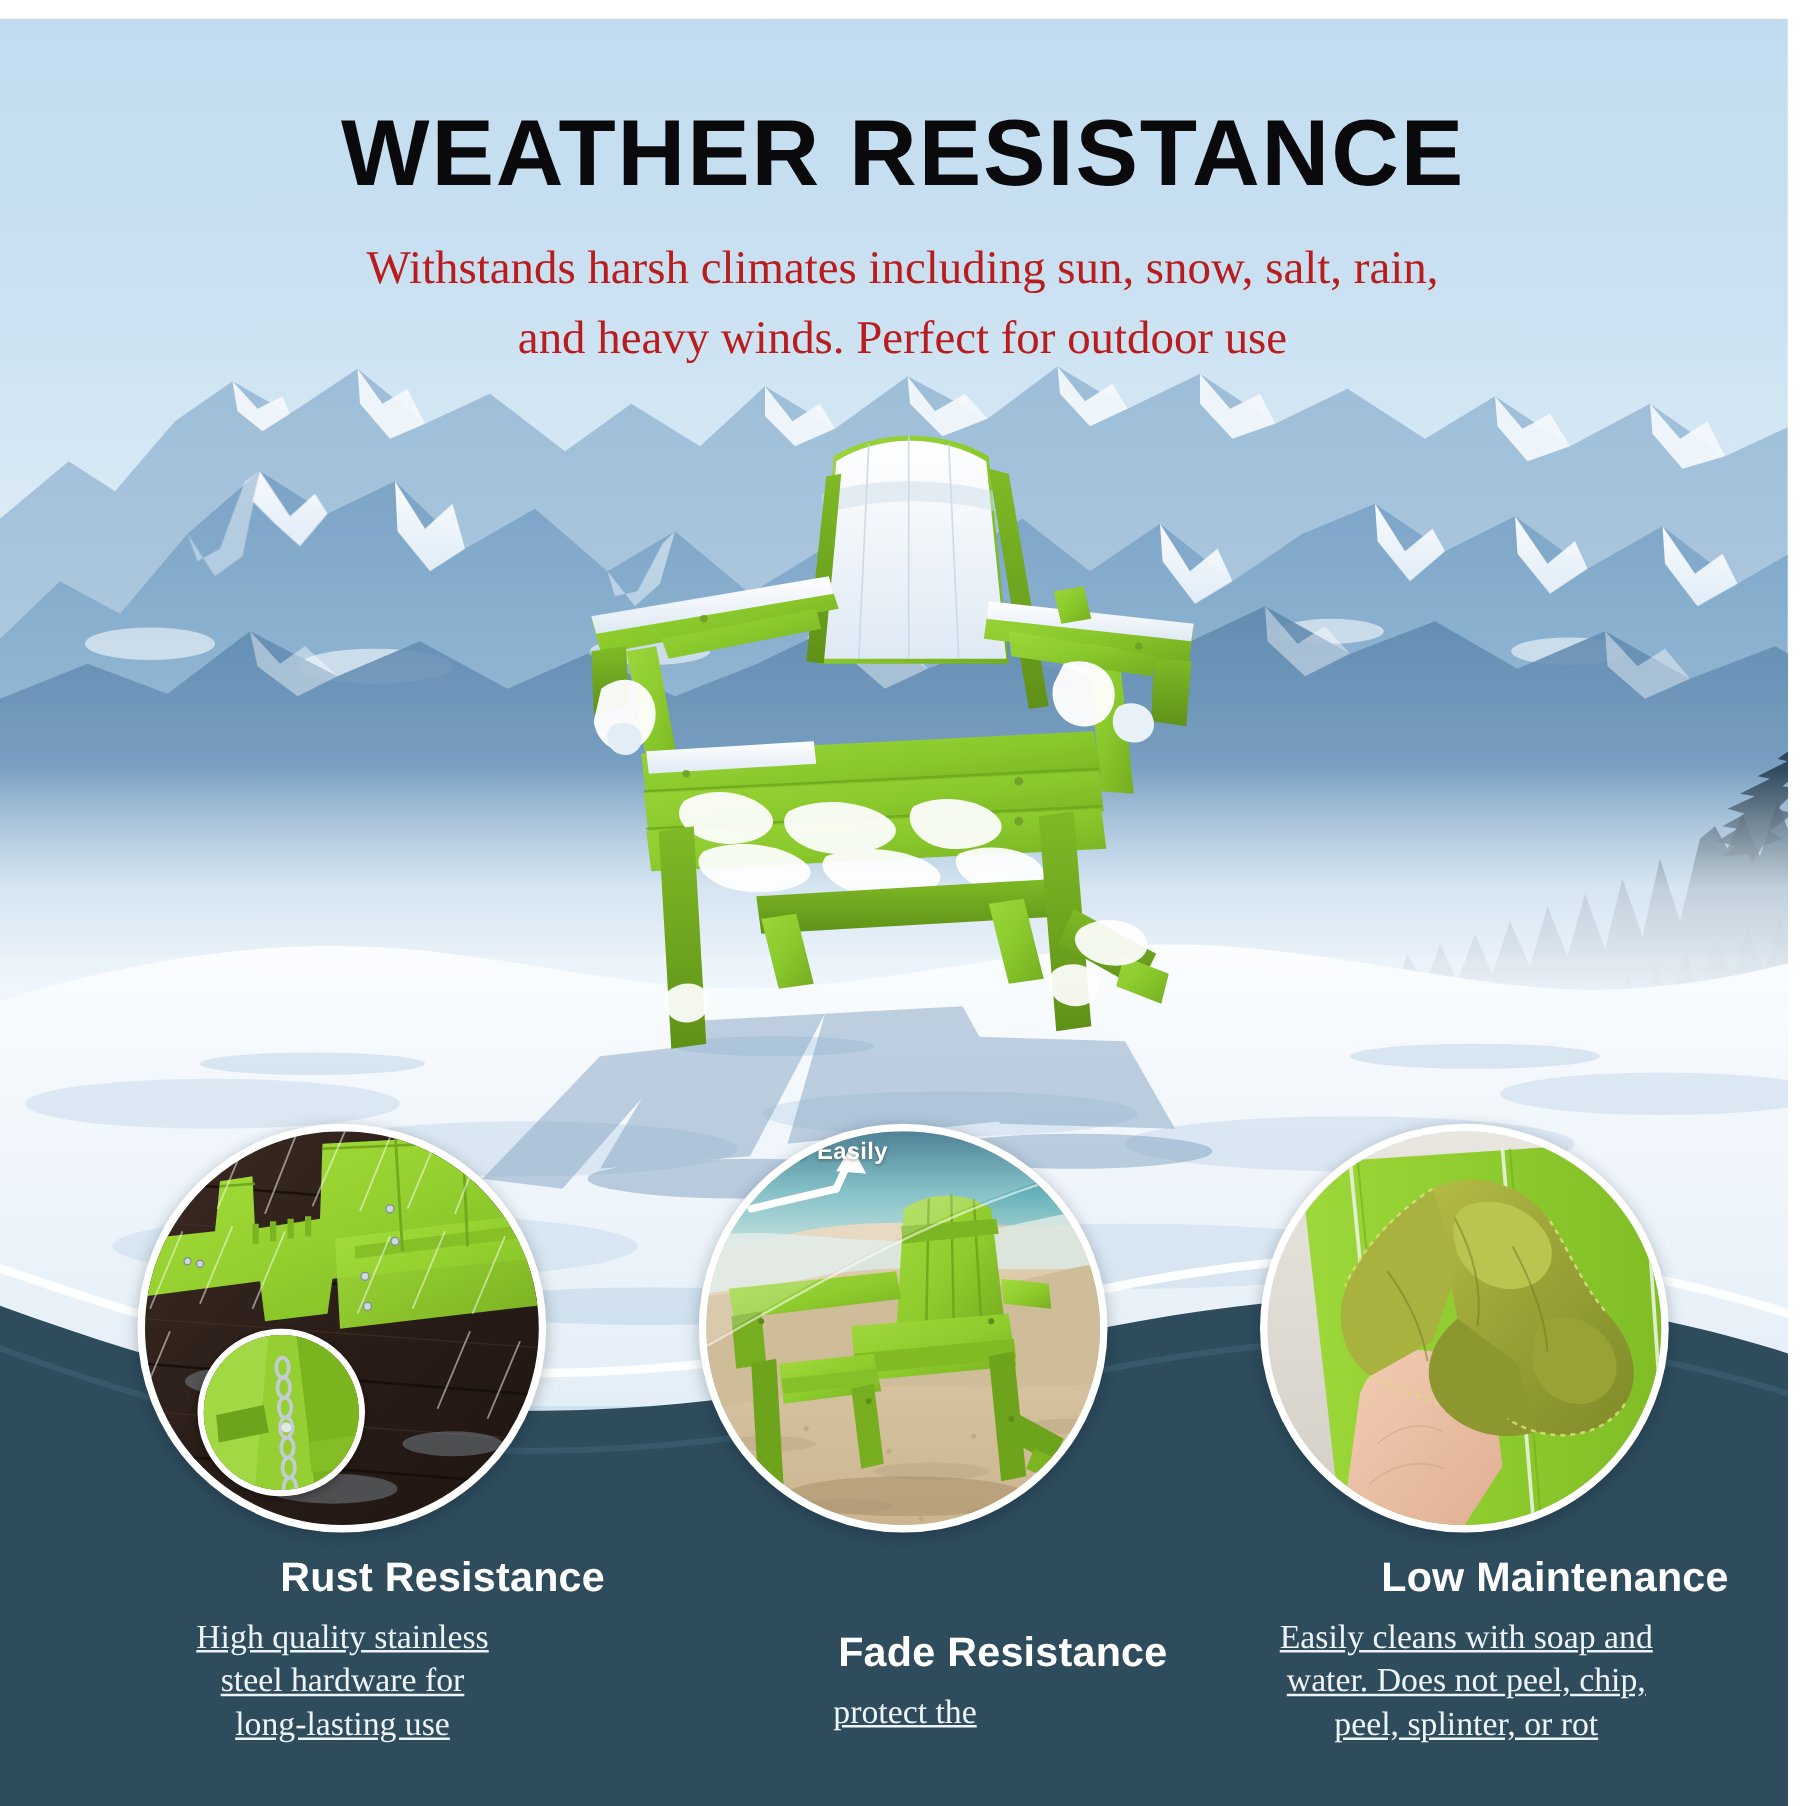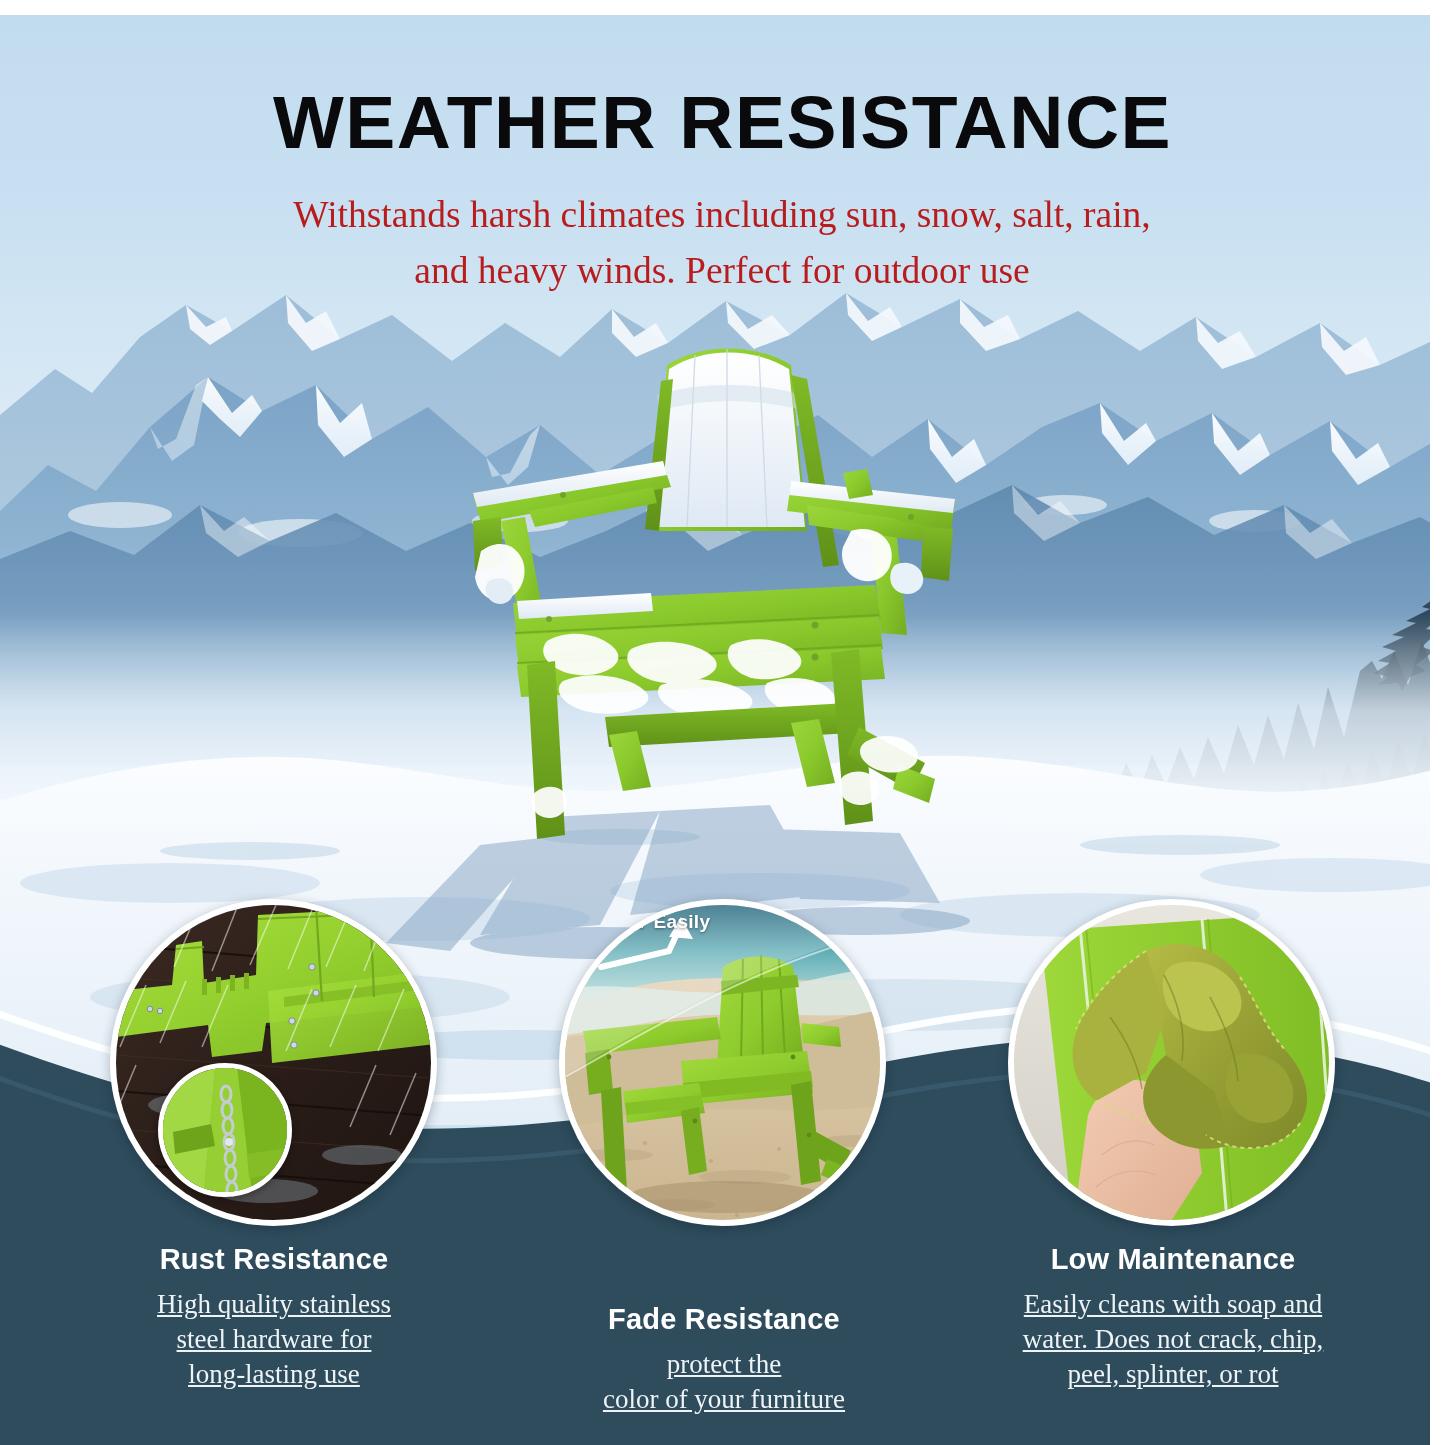--- a/index.html
+++ b/index.html
@@ -105,24 +105,25 @@
 
   
   .feature-text { position:absolute; width:420px; text-align:center; }
   .f1 { left:64px;  top:1228px; }
   .f2 { left:514px; top:1288px; }
   .f3 { left:963px; top:1228px; }
 
   .feature-title {
     font-family:"Liberation Sans", sans-serif;
     font-weight:700;
-    font-size:29px;
+    font-size:33px;
     color:#ffffff;
     letter-spacing:.2px;
     margin-bottom:11px;
+    text-align:right;
   }
   .feature-body {
     font-family:"Liberation Serif", serif;
     font-size:27px;
     line-height:1.30;
     color:#eef3f6;
   }
   .feature-body span { display:block;text-decoration:underline; }
 </style>
 </head>
@@ -649,26 +650,25 @@
       <span>High quality stainless</span>
       <span>steel hardware for</span>
       <span>long-lasting use</span>
     </div>
   </div>
 
   <div class="feature-text f2">
     <div class="feature-title">Fade Resistance</div>
     <div class="feature-body">
       <span>protect the</span>
-      <span>color of your furniture</span>
     </div>
   </div>
 
   <div class="feature-text f3">
     <div class="feature-title">Low Maintenance</div>
     <div class="feature-body">
       <span>Easily cleans with soap and</span>
-      <span>water. Does not crack, chip,</span>
+      <span>water. Does not peel, chip,</span>
       <span>peel, splinter, or rot</span>
     </div>
   </div>
 
 </div>
 
 </body></html>

